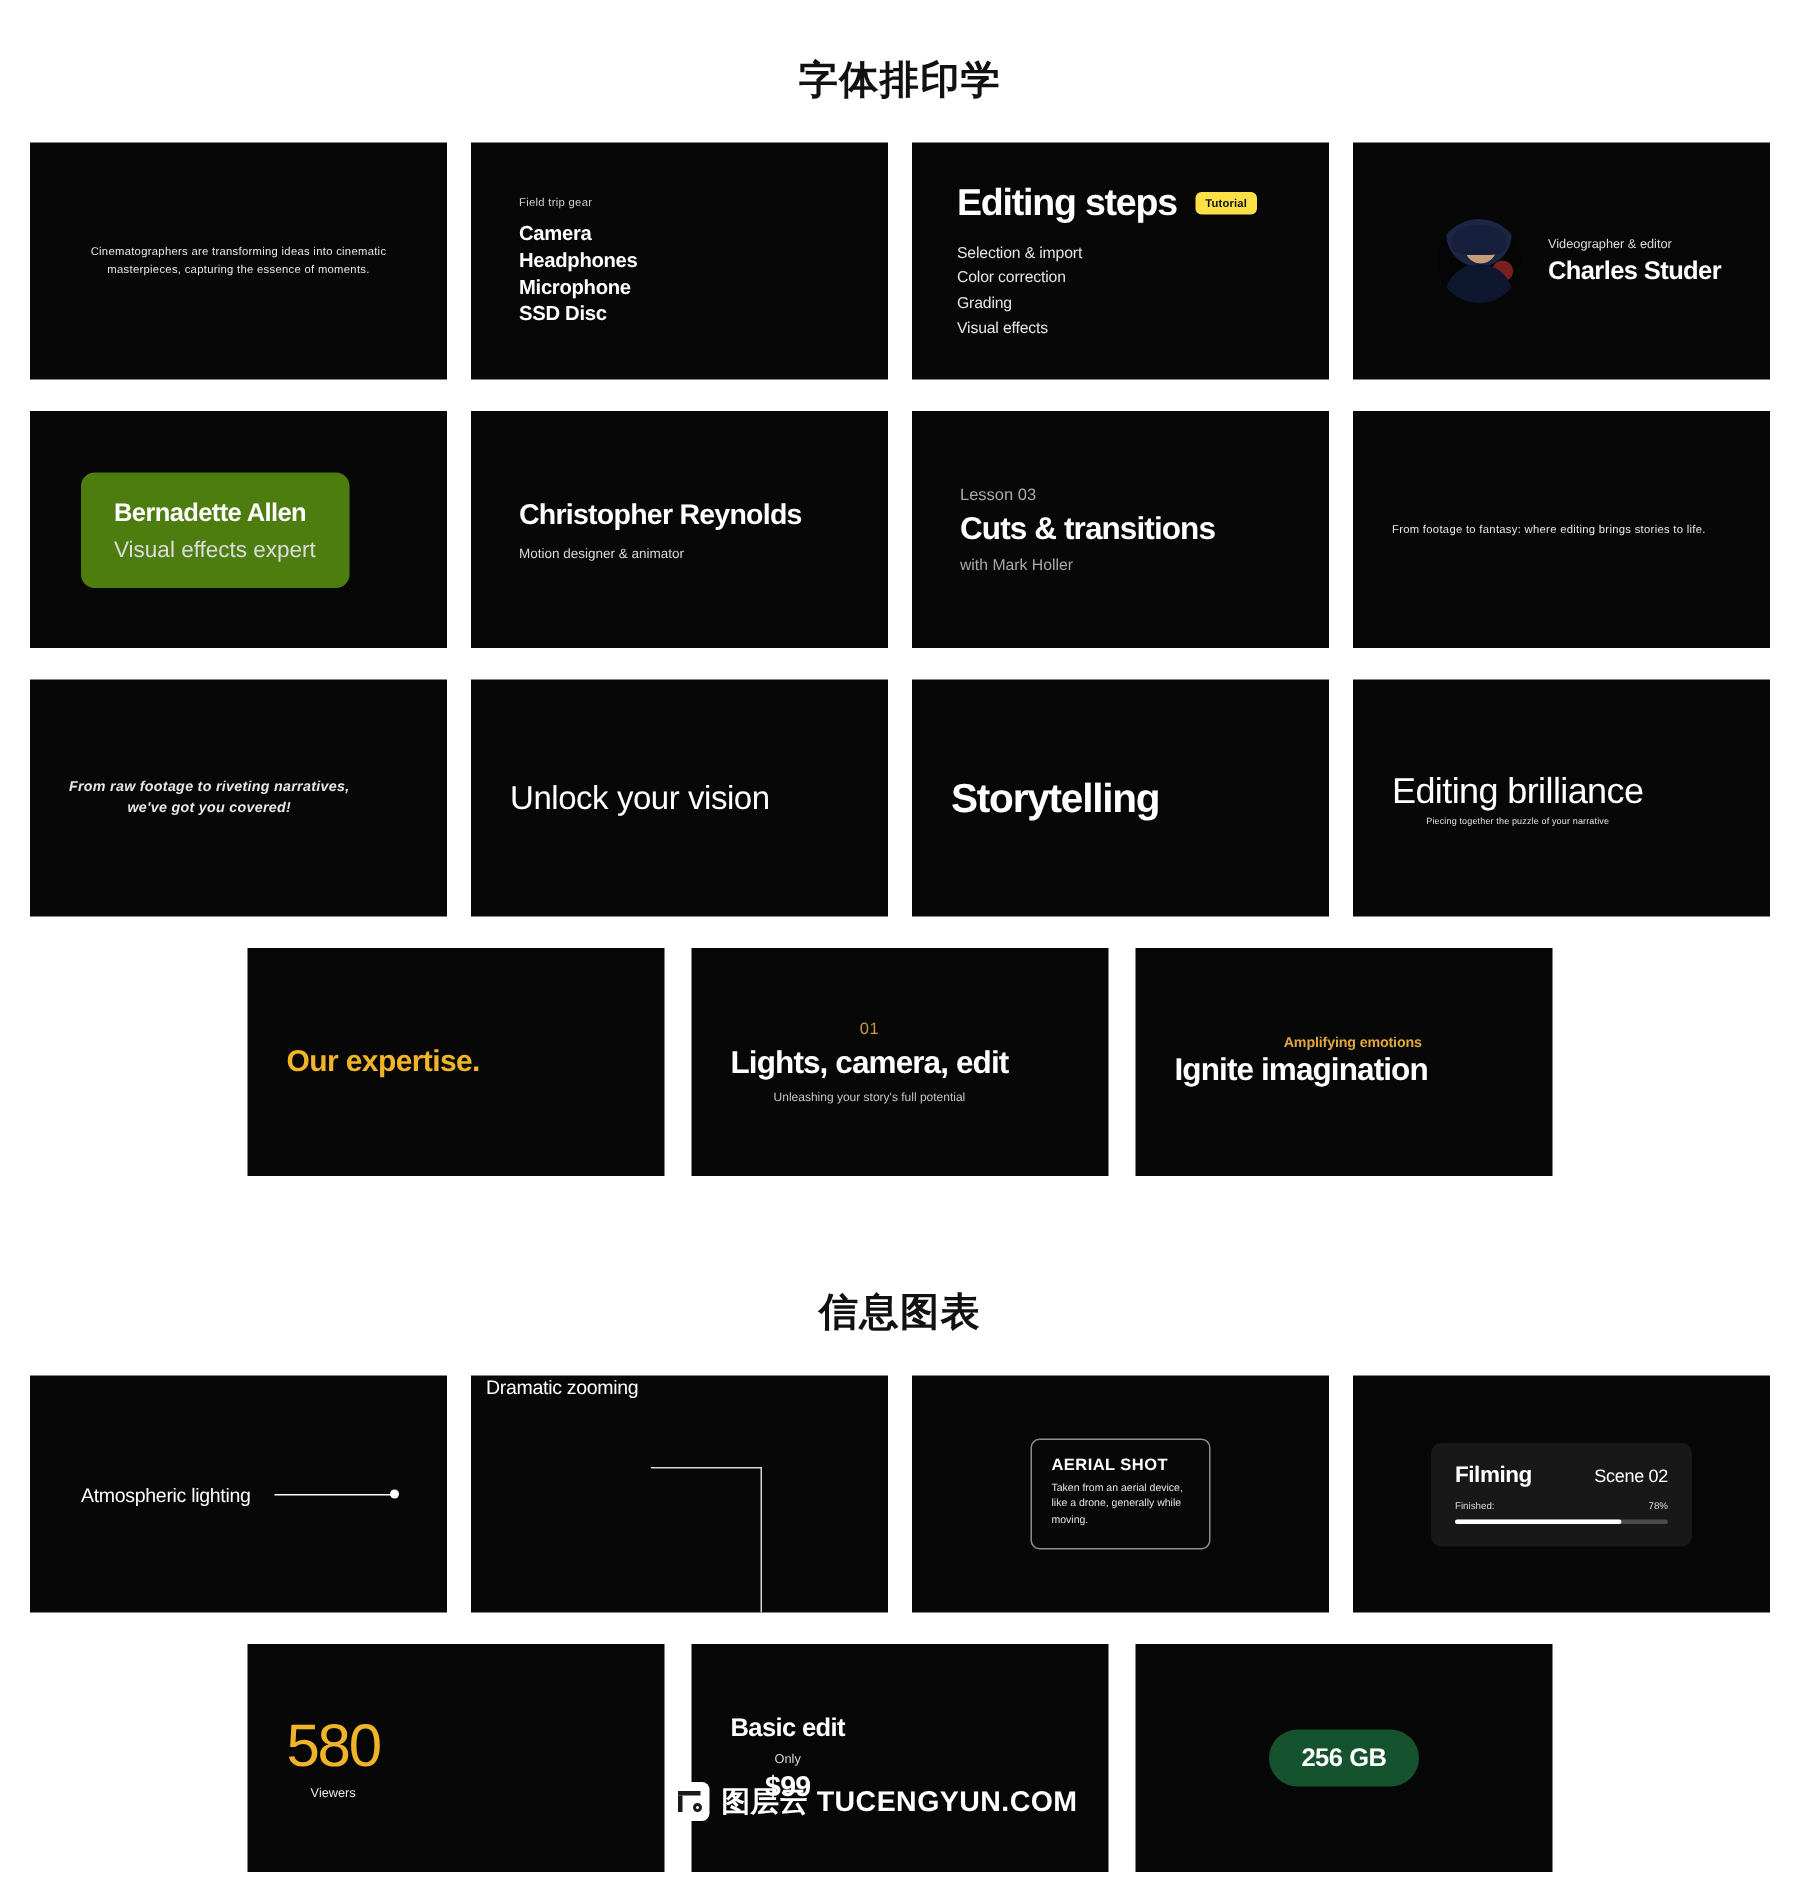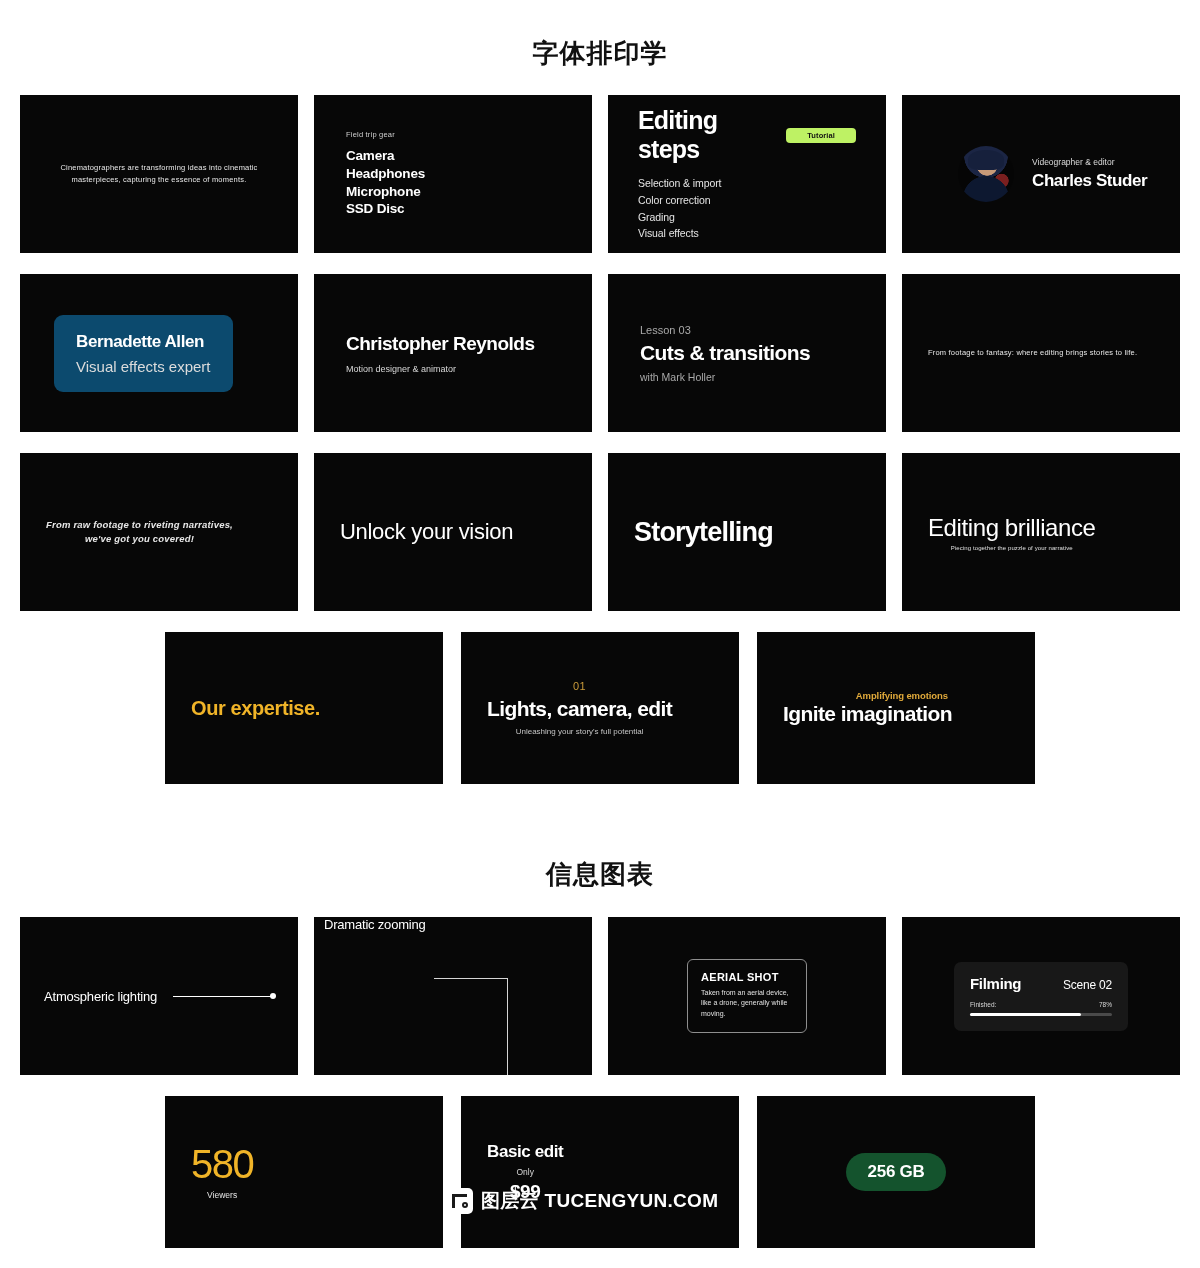--- a/index.html
+++ b/index.html
@@ -64,25 +64,25 @@
     font-size: 13.5px;
     font-weight: bold;
     line-height: 1.33;
     letter-spacing: -.2px;
   }
 
   
   .head-row { display: flex; align-items: center; gap: 12px; margin-bottom: 11px; }
   .head-xl { font-size: 25px; font-weight: bold; letter-spacing: -.8px; }
   .badge {
-    background: #bef264;
+    background: #fde047;
     color: #111;
     font-size: 7.5px;
     font-weight: bold;
-    padding: 3px 21px;
+    padding: 3px 7px;
     border-radius: 4px;
     letter-spacing: .1px;
   }
   .step { font-size: 10.5px; color: #e4e4e4; line-height: 1.58; letter-spacing: -.1px; }
 
   
   .c-profile { align-items: center; gap: 18px; padding-left: 56px; }
   .avatar {
     width: 56px; height: 56px; border-radius: 50%;
     flex: 0 0 56px;
@@ -98,21 +98,21 @@
   .avatar::after {
     content: "";
     position: absolute; left: 18%; top: 8%; width: 64%; height: 34%;
     background: #16203c; border-radius: 50% 50% 30% 30%;
   }
   .prof-role { font-size: 8.5px; color: #dcdcdc; margin-bottom: 4px; }
   .prof-name { font-size: 17px; font-weight: bold; letter-spacing: -.4px; }
 
   
   .plate {
-    background: #0c4a6e;
+    background: #4d7c0f;
     border-radius: 9px;
     padding: 17px 22px;
     margin: auto 0 auto 34px;
   }
   .plate-name { font-size: 17px; font-weight: bold; letter-spacing: -.4px; }
   .plate-sub { font-size: 15px; color: #dcdcdc; margin-top: 6px; }
 
   .big-name { font-size: 19px; font-weight: bold; letter-spacing: -.5px; }
   .big-sub { font-size: 9px; color: #d8d8d8; margin-top: 9px; }
 
@@ -135,21 +135,21 @@
   .card.tall { height: 152px; }
 
   .gold { color: #f0b428; }
   .gold-title { font-size: 20px; font-weight: bold; letter-spacing: -.4px; }
   .num-eyebrow { font-size: 11px; letter-spacing: .4px; }
   .mid-title { font-size: 21px; font-weight: bold; letter-spacing: -.6px; }
   .mid-sub { font-size: 8px; color: #c4c4c4; margin-top: 6px; }
   .amp { font-size: 9.5px; font-weight: bold; letter-spacing: -.1px; }
 
   
-  .row-line { align-items: center; padding: 0 24px; }
+  .row-line { align-items: center; padding: 0 34px; }
   .lbl { font-size: 13px; letter-spacing: -.2px; }
   .leader { flex: 1; height: 1px; background: #fff; margin-left: 16px; position: relative; }
   .leader .dot {
     position: absolute; right: -2px; top: -2.5px;
     width: 6px; height: 6px; border-radius: 50%; background: #fff;
   }
   .elbow {
     position: absolute; left: 0; top: 0; width: 74px; height: 115px;
     border-top: 1px solid #d5d5d5; border-right: 1px solid #d5d5d5;
   }

